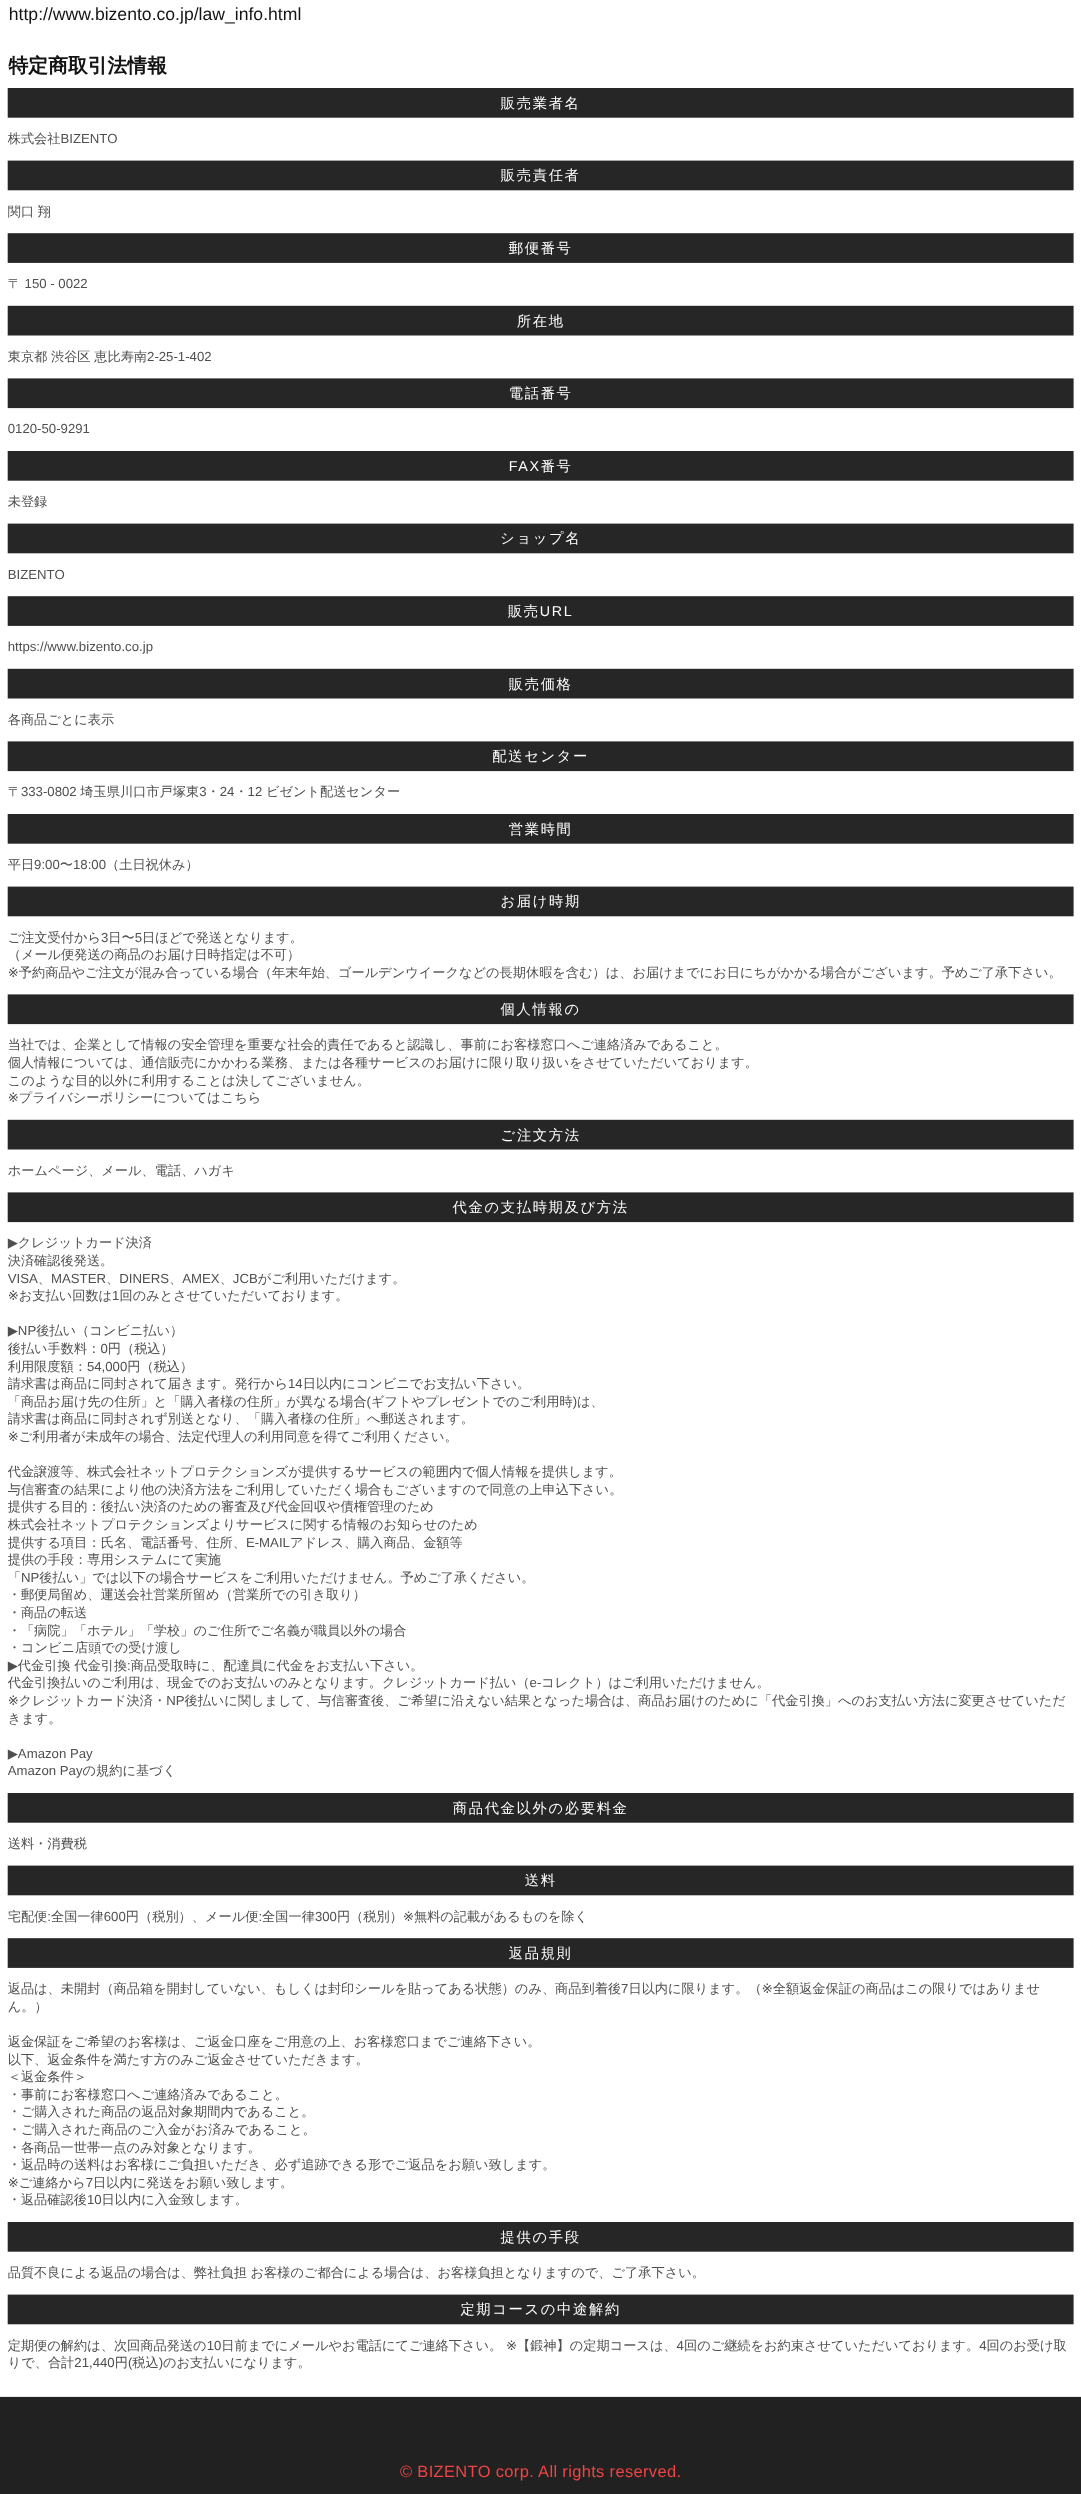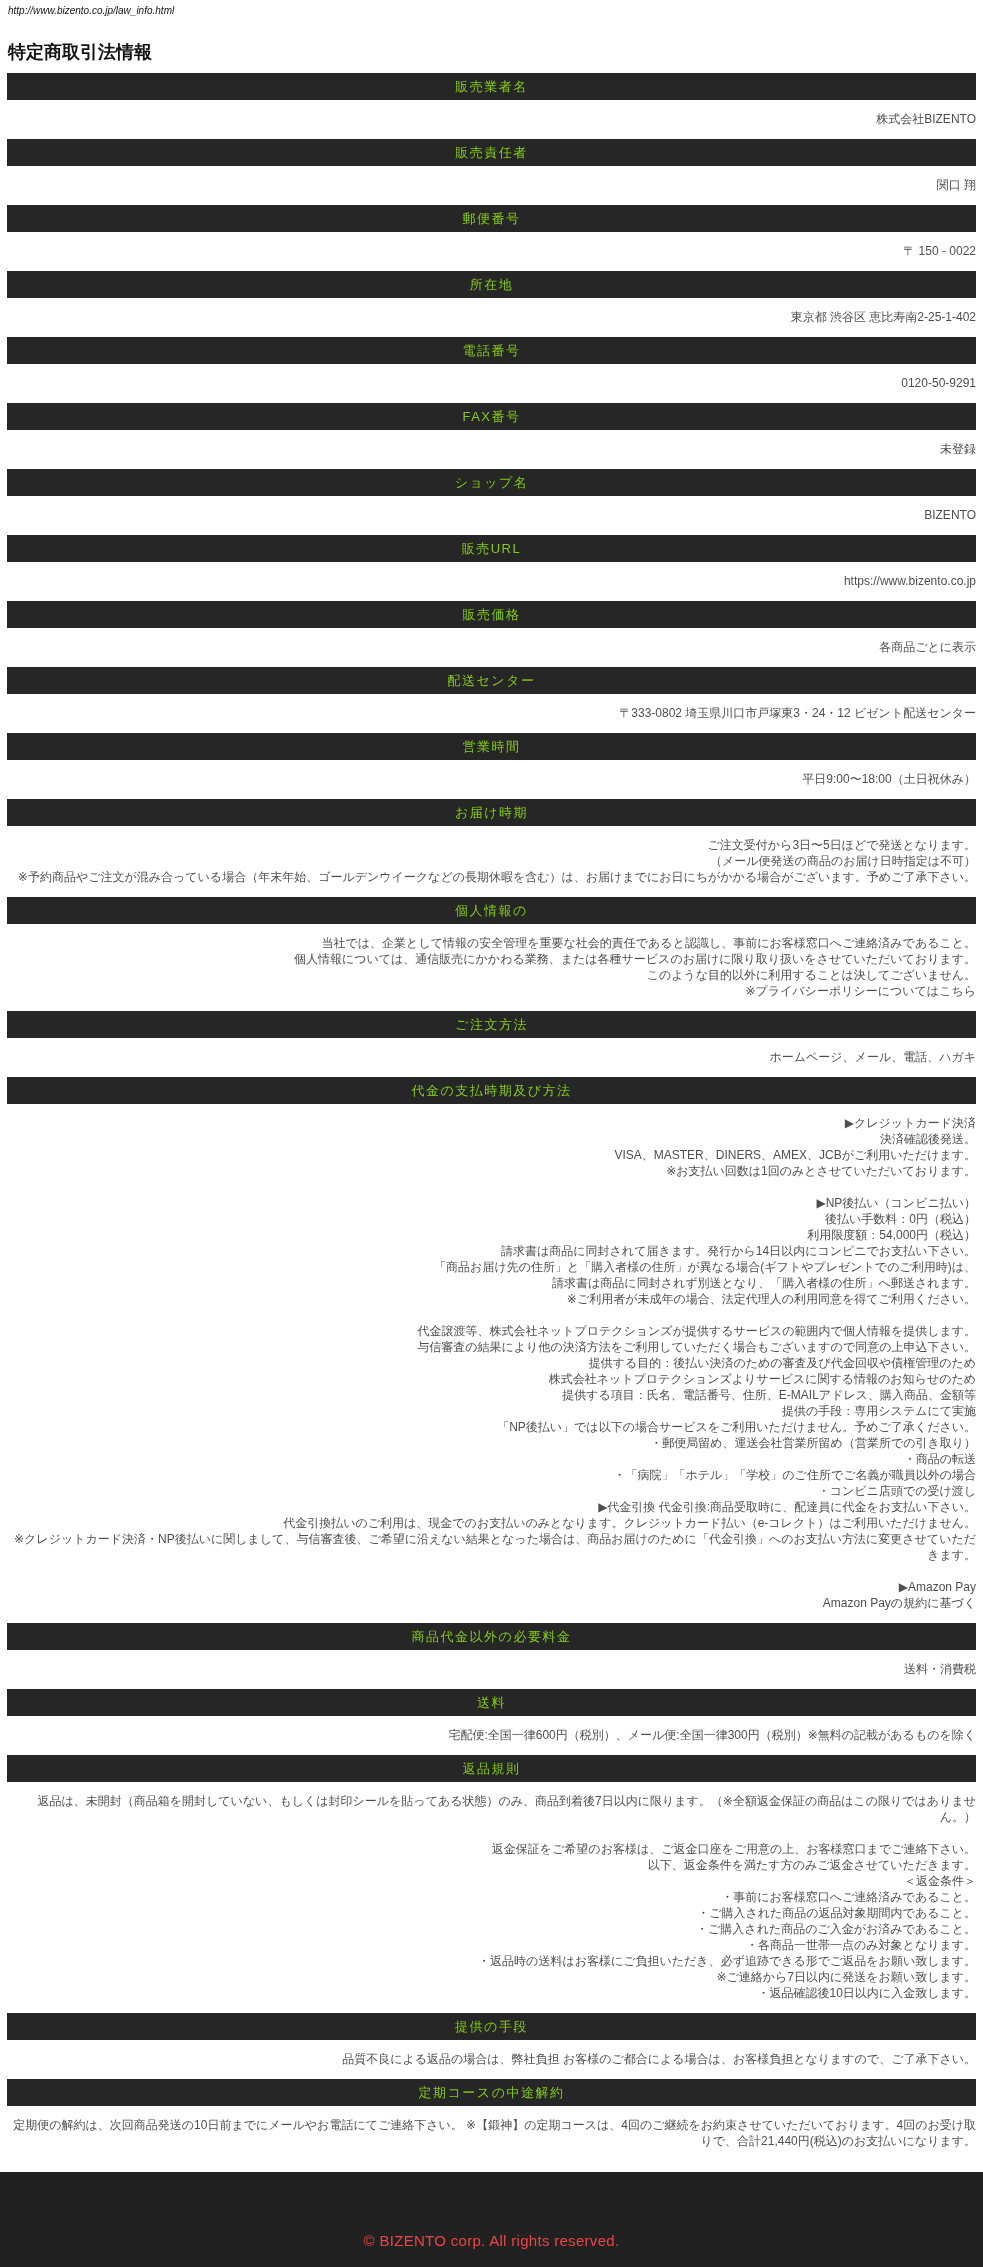--- a/index.html
+++ b/index.html
@@ -10,51 +10,49 @@
   }
   .page {
     width: 983px;
     min-height: 2267px;
     background: #ffffff;
     box-sizing: border-box;
     display: flex;
     flex-direction: column;
   }
   .page-url {
-    font-size: 10px;
+    font-size: 16px;
     color: #141414;
     padding: 5px 8px 0 8px;
-    font-style: italic;
   }
   .page-title {
     font-size: 18px;
     font-weight: bold;
     color: #141414;
     margin: 24px 8px 9px 8px;
   }
   .section-bar {
     margin: 0 7px;
     height: 27px;
     background: #262626;
     display: flex;
     align-items: center;
     justify-content: center;
   }
   .section-heading {
-    color: #84cc16;
+    color: #ffffff;
     font-size: 13px;
     letter-spacing: 1.5px;
     white-space: nowrap;
   }
   .section-body {
     padding: 11px 7px 12px 7px;
     color: #4f4f4f;
     font-size: 12px;
     line-height: 16px;
-    text-align: right;
   }
   .section-line { min-height: 16px; }
   .footer {
     margin-top: 11px;
     height: 137px;
     background: #212121;
     display: flex;
     align-items: center;
     justify-content: center;
   }

